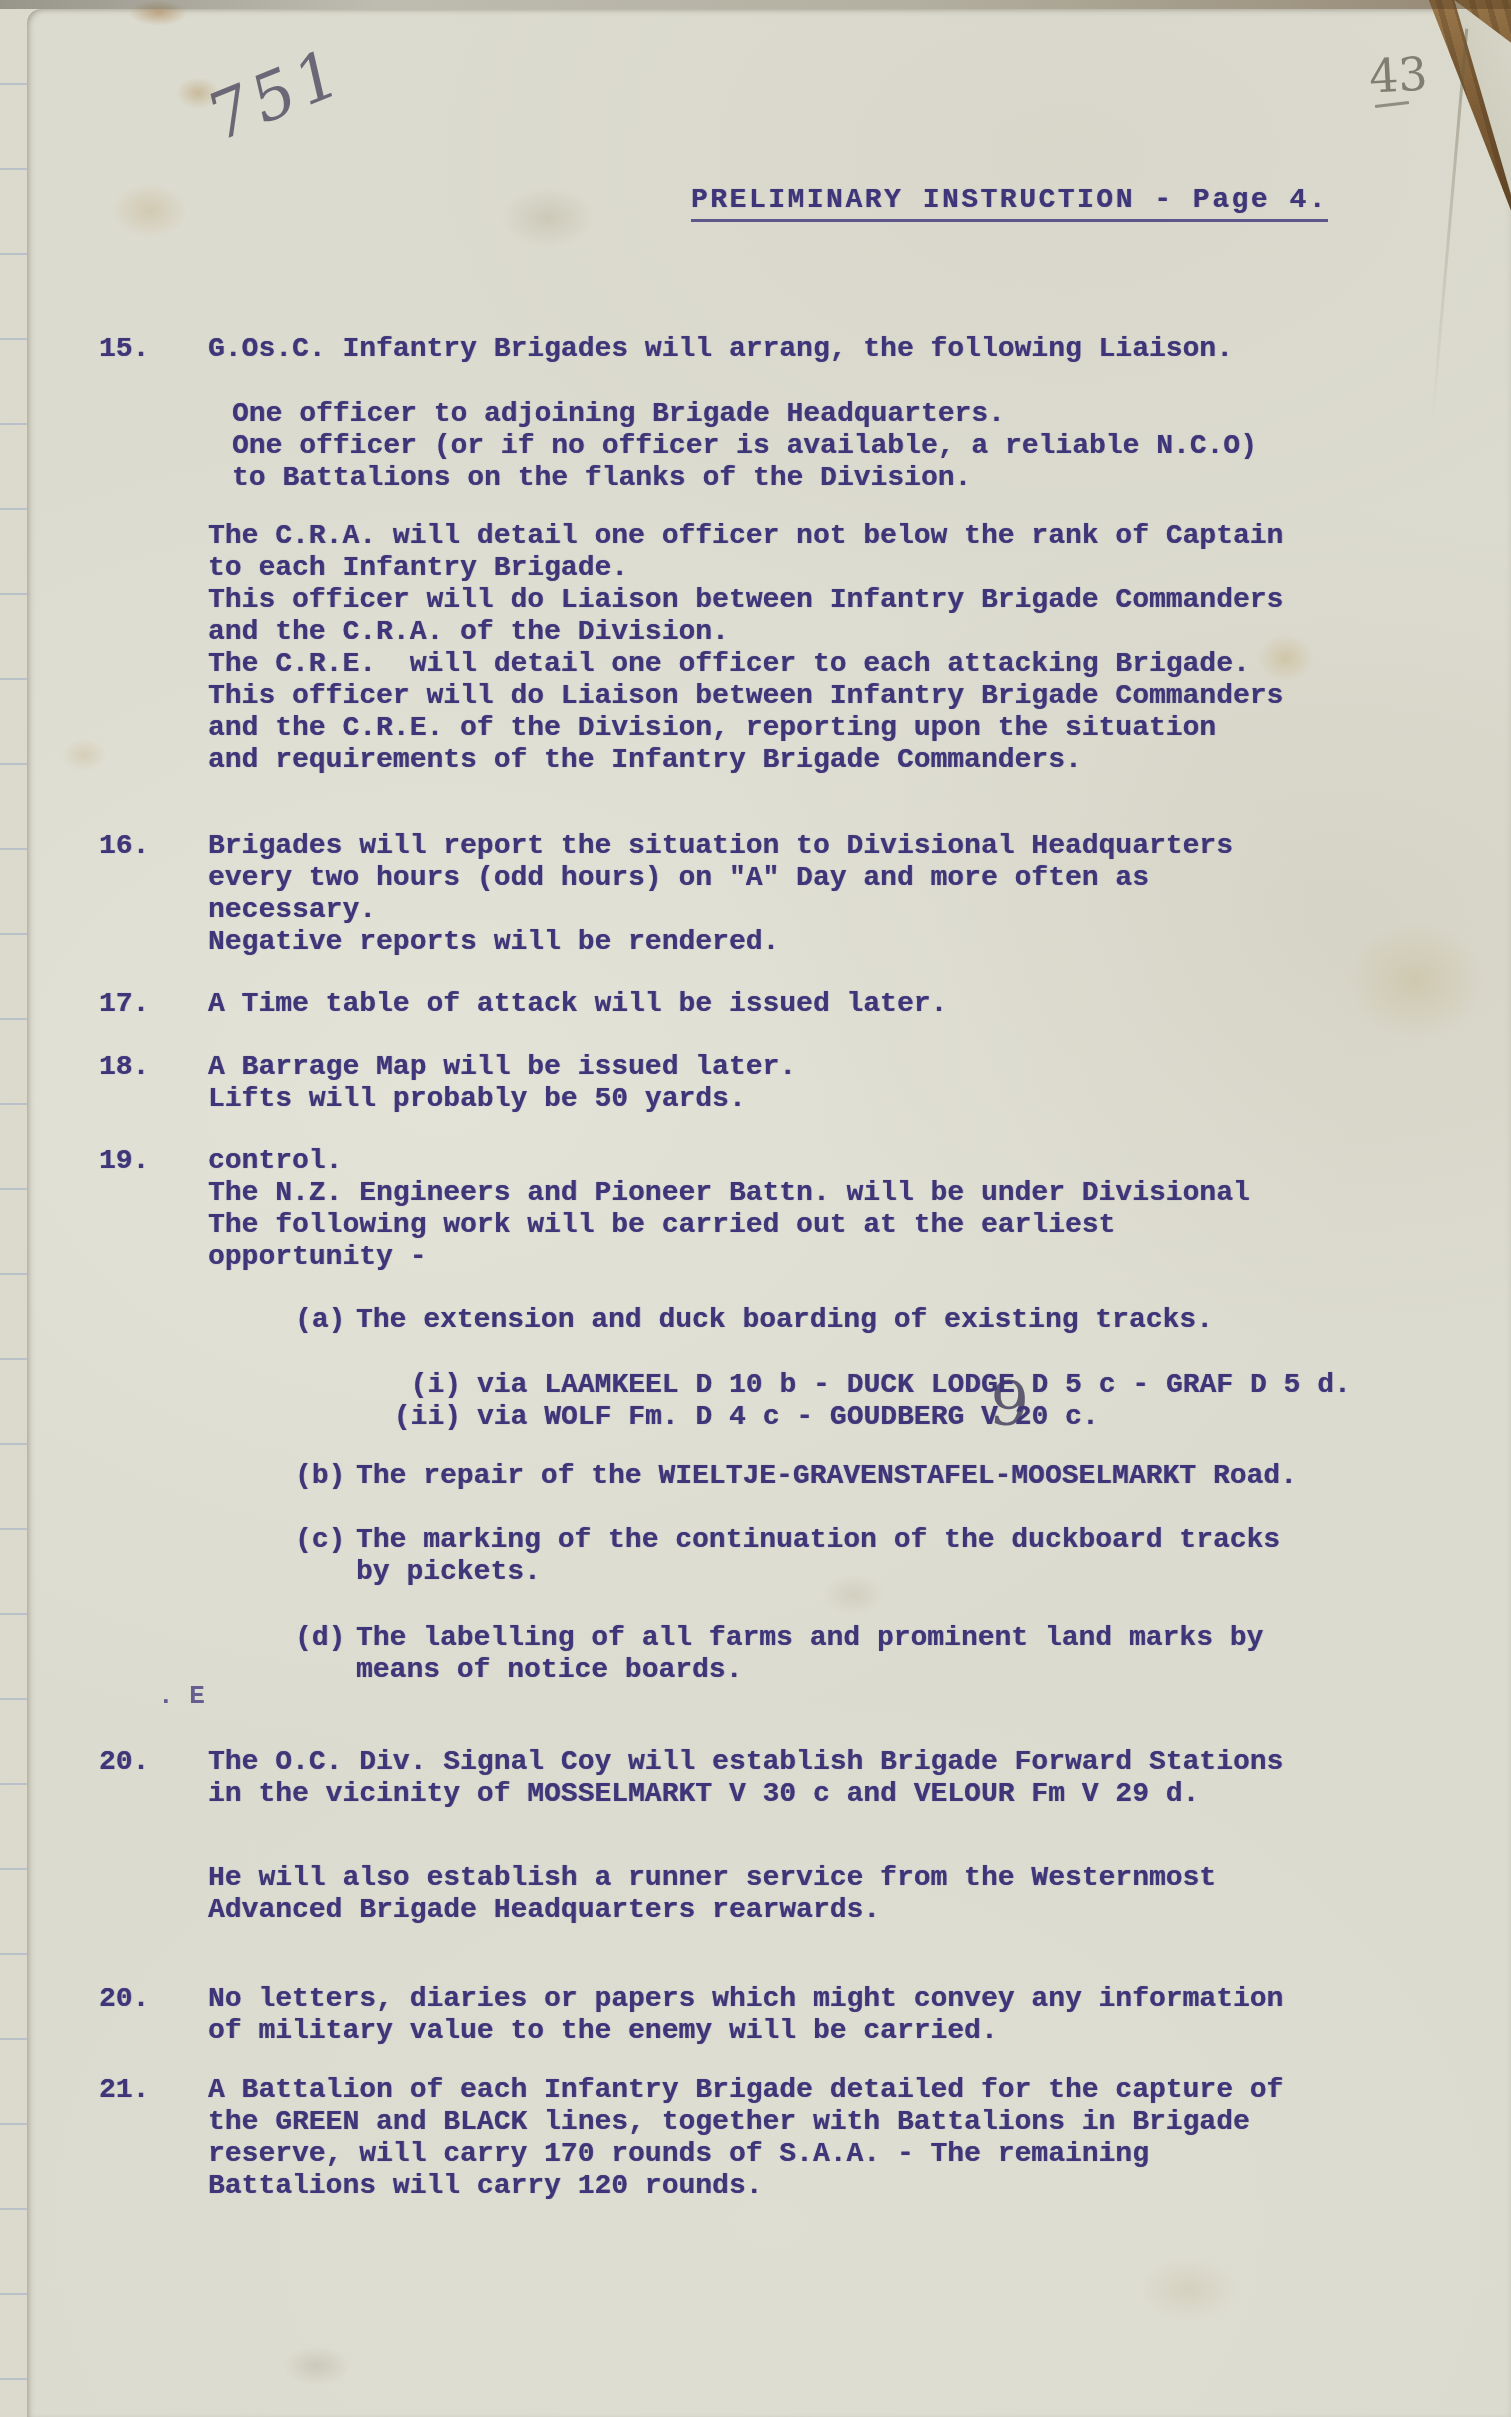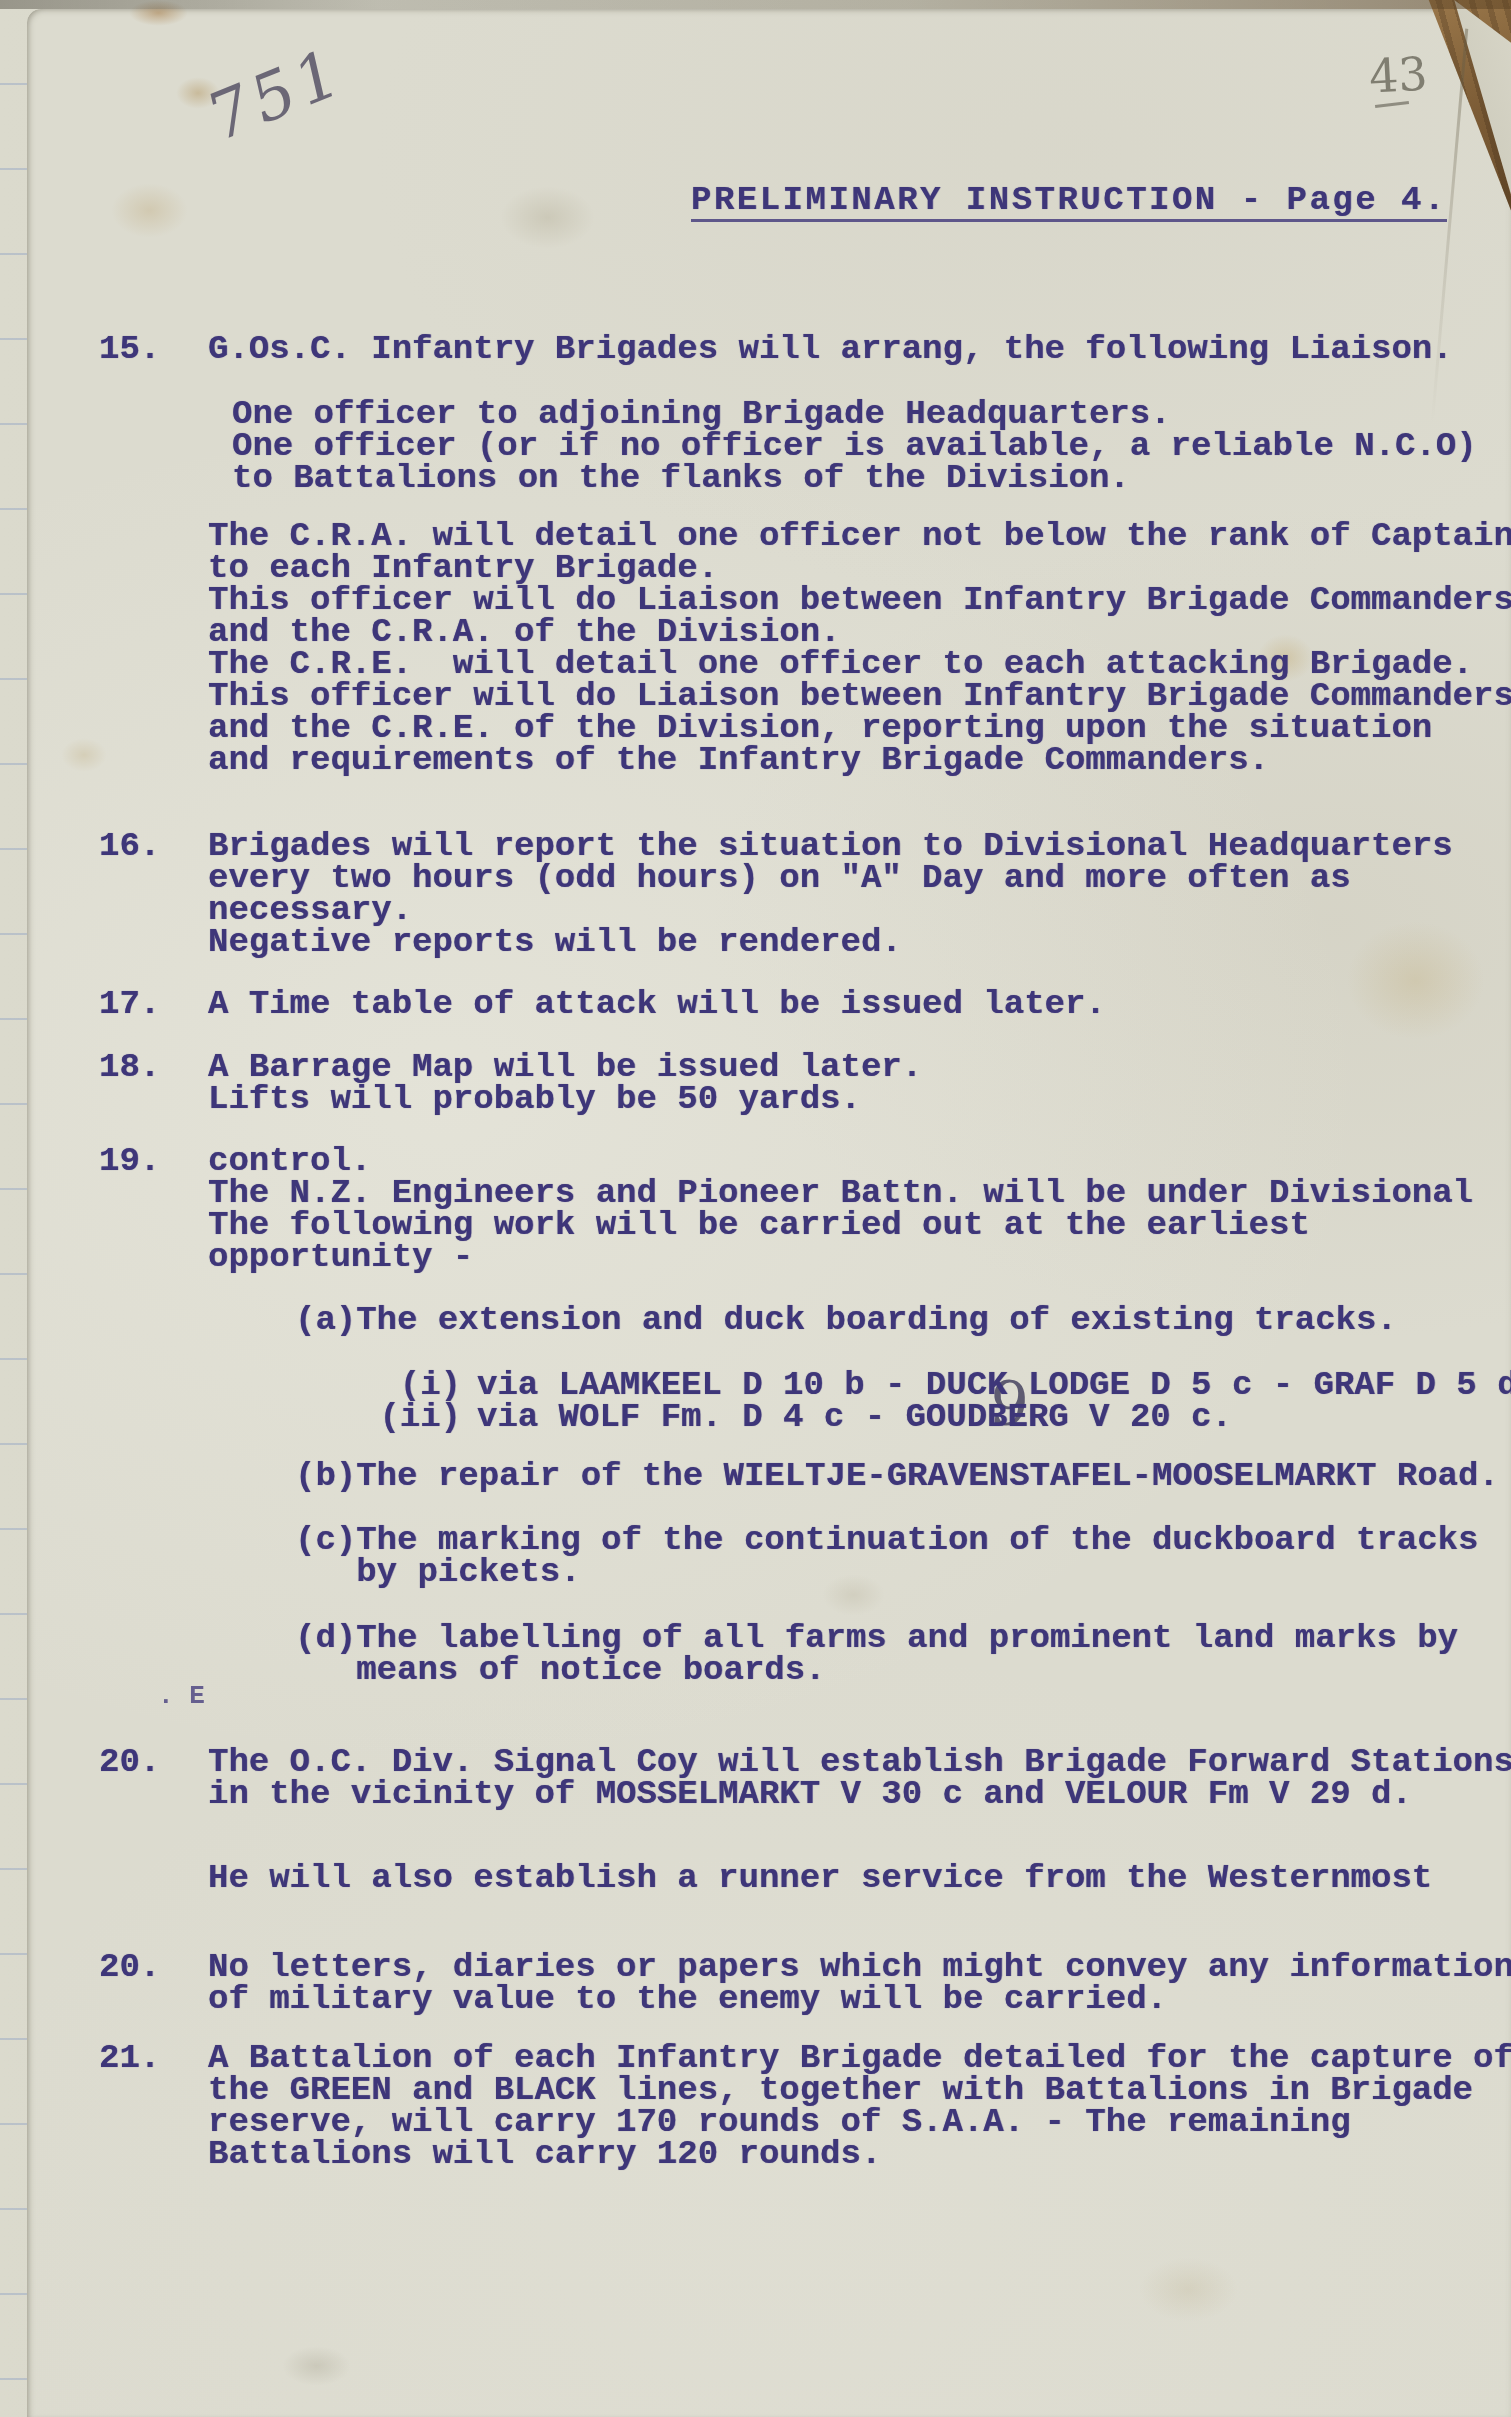--- a/index.html
+++ b/index.html
@@ -39,21 +39,21 @@
     transform:rotate(5deg);
     background:linear-gradient(rgba(100,92,70,.45), rgba(100,92,70,.15) 60%, rgba(100,92,70,0));}
 
   
   .stain{position:absolute;border-radius:50%;}
 
   
   .doc{position:absolute;left:27px;top:0;width:1445px;
        padding:184px 0 0 72px;box-sizing:border-box;}
   .line,.num,.ilabel{white-space:pre;line-height:32px;min-height:32px;
-    font-size:34px;font-weight:700;color:#3e3679;
+    font-size:28px;font-weight:700;color:#3e3679;
     text-shadow:0 0 1px rgba(62,54,121,.55), 0.6px 0.4px 0 rgba(62,54,121,.3);}
   .title-line{display:inline-block;letter-spacing:2.5px;margin-left:592px;
     padding-bottom:3px;border-bottom:3px solid rgba(62,54,121,.8);}
   .para{display:flex;}
   .num{flex:0 0 109px;}
   .pbody{flex:1;}
   .indent{margin-left:24px;}
   .item{display:flex;margin-left:87px;}
   .item .ilabel{flex:0 0 61px;}
   .item.roman{margin-left:168px;}
@@ -207,20 +207,21 @@
     </div>
   </div>
 
   <div class="para" style="margin-top:60px;">
     <div class="num">20.</div>
     <div class="pbody">
       <div class="line">The O.C. Div. Signal Coy will establish Brigade Forward Stations</div>
       <div class="line">in the vicinity of MOSSELMARKT V 30 c and VELOUR Fm V 29 d.</div>
       <div style="margin-top:52px;">
         <div class="line">He will also establish a runner service from the Westernmost</div>
+        <div class="line">Advanced Brigade Headquarters rearwards.</div>
       </div>
     </div>
   </div>
 
   <div class="para" style="margin-top:57px;">
     <div class="num">20.</div>
     <div class="pbody">
       <div class="line">No letters, diaries or papers which might convey any information</div>
       <div class="line">of military value to the enemy will be carried.</div>
     </div>

